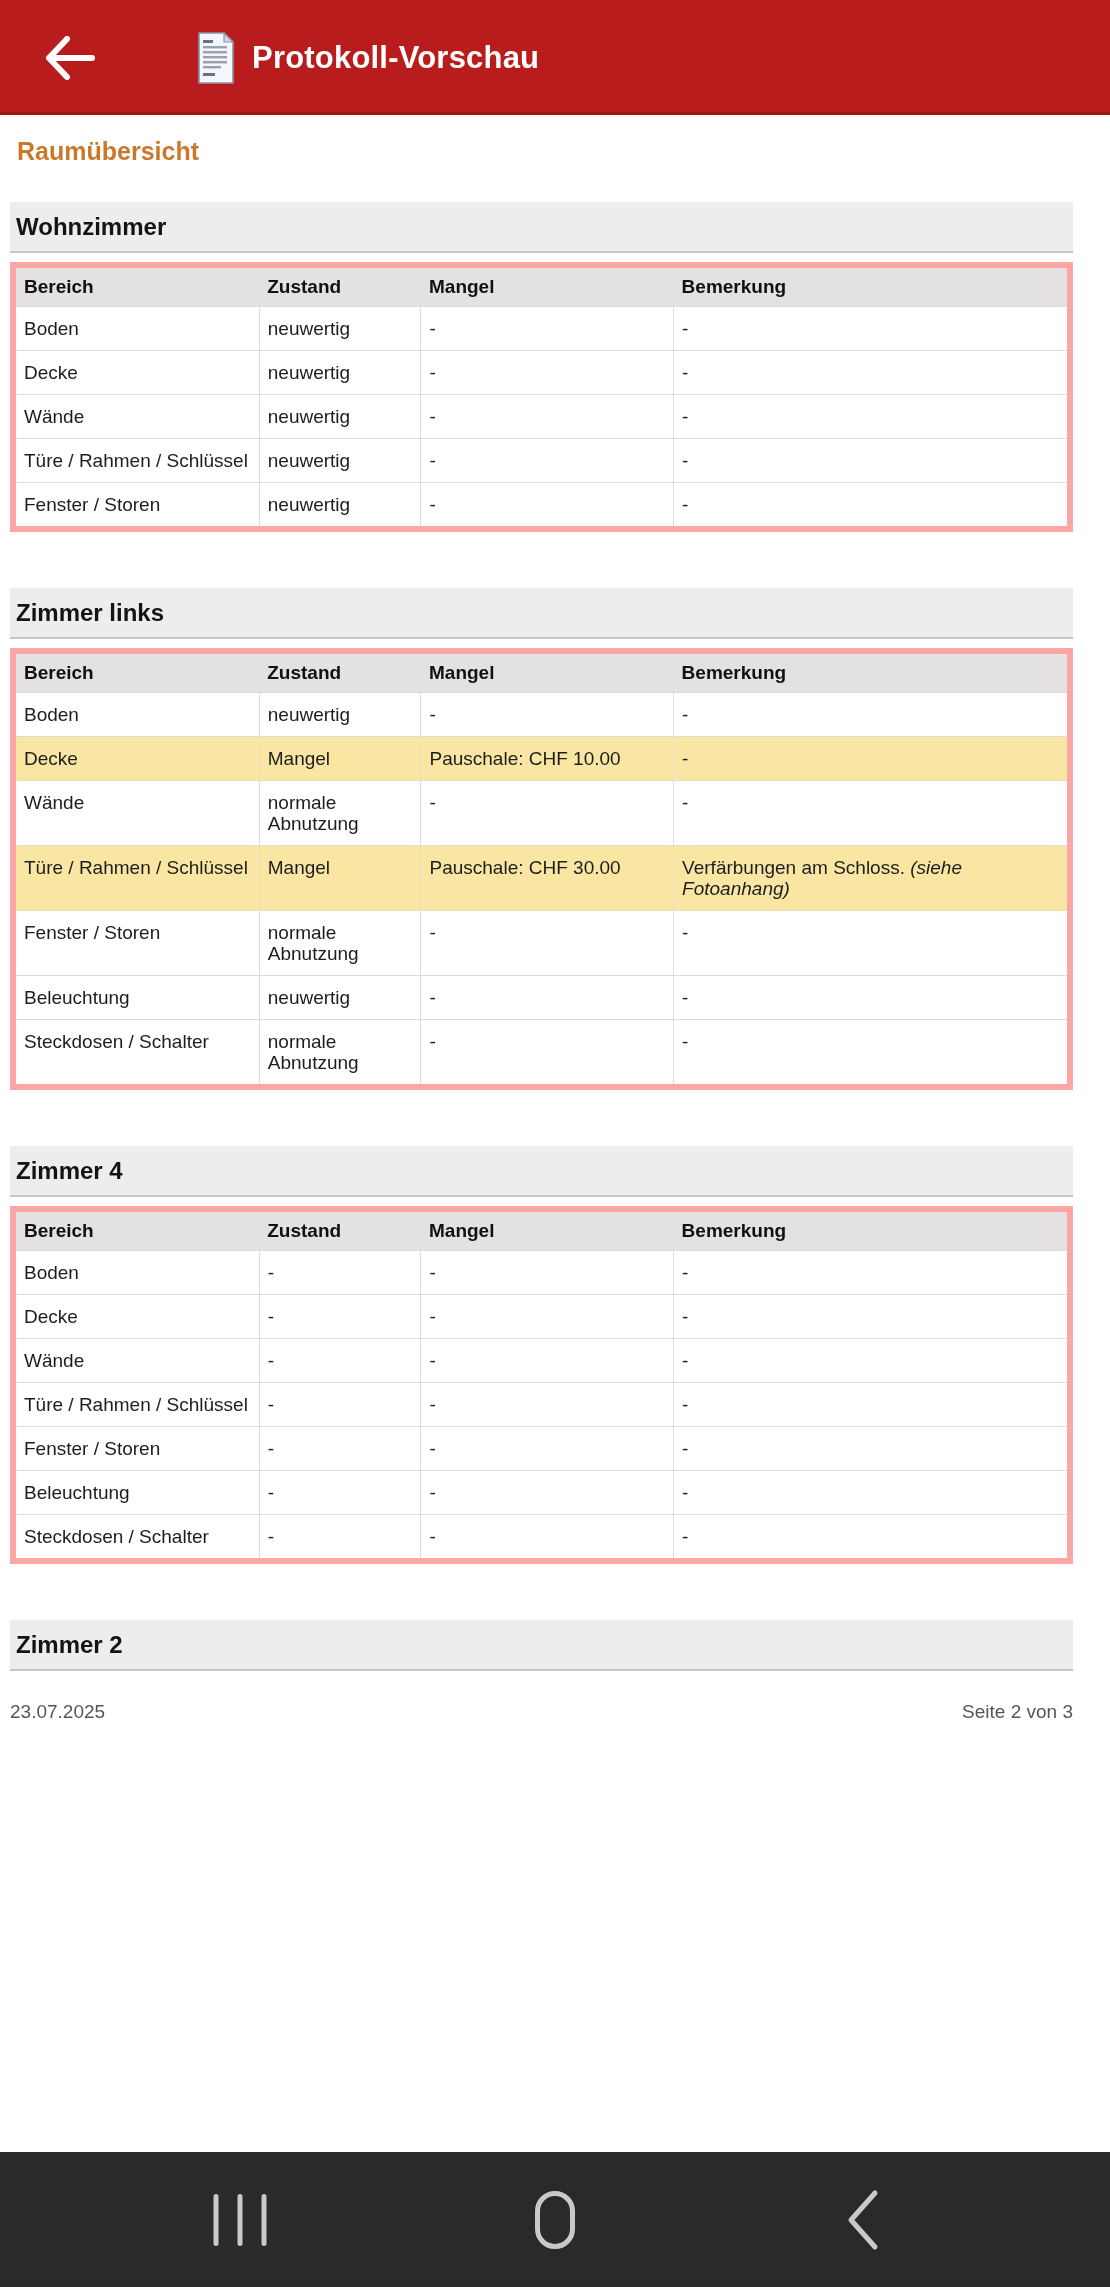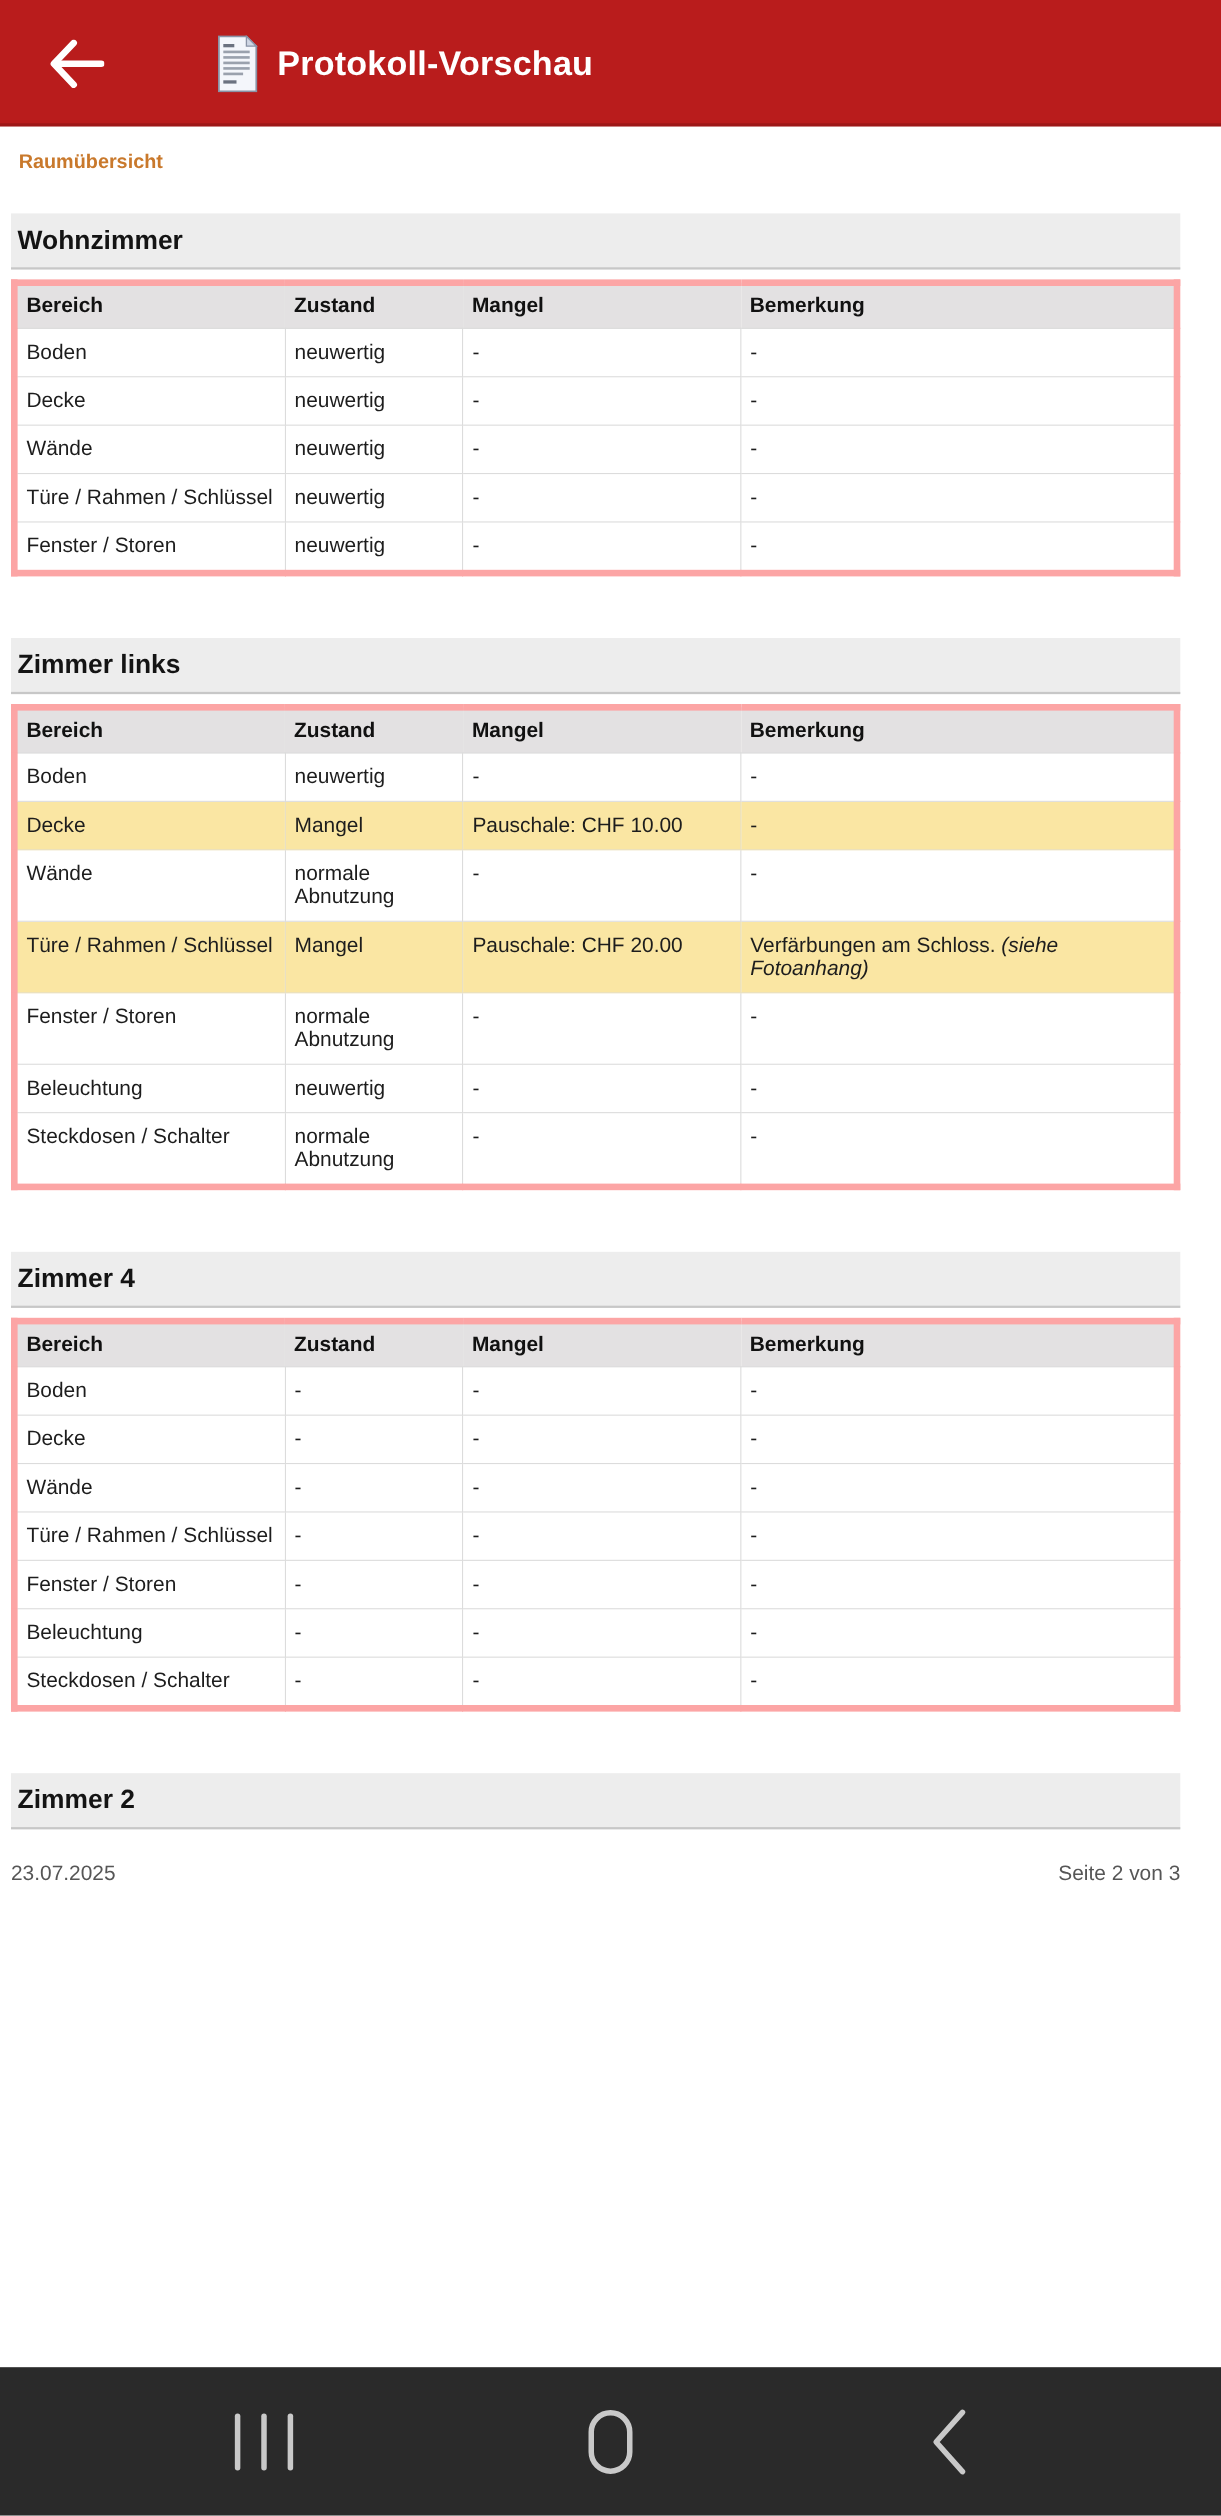--- a/index.html
+++ b/index.html
@@ -20,21 +20,21 @@
     cursor:pointer;
   }
   .doc-ico { margin-left:96px; width:40px; height:52px; display:flex; align-items:center; }
   .appbar-title {
     margin:0 0 0 16px; color:#ffffff; font-size:31px; font-weight:bold; letter-spacing:0.2px;
   }
 
   
   .doc { padding:0 37px 0 10px; }
   .doc-heading {
-    margin:22px 0 0 7px; font-size:18px; font-weight:bold; color:#c9792c;
+    margin:22px 0 0 7px; font-size:25px; font-weight:bold; color:#c9792c;
   }
   .section-band {
     margin-top:56px; height:49px; background:#ededed; border-bottom:2px solid #c7c7c7;
     display:flex; align-items:center; padding-left:6px;
     font-size:24px; font-weight:bold; color:#141414;
   }
   .room-section:first-child .section-band { margin-top:36px; }
 
   table.room-table {
     width:100%; border-collapse:collapse; margin-top:9px;
@@ -195,21 +195,21 @@
             </tr>
             <tr>
               <td>Wände</td>
               <td>normale Abnutzung</td>
               <td>-</td>
               <td>-</td>
             </tr>
             <tr class="hl">
               <td>Türe / Rahmen / Schlüssel</td>
               <td>Mangel</td>
-              <td>Pauschale: CHF 20.00</td>
+              <td>Pauschale: CHF 30.00</td>
               <td>Verfärbungen am Schloss. <span class="note">(siehe Fotoanhang)</span></td>
             </tr>
             <tr>
               <td>Fenster / Storen</td>
               <td>normale Abnutzung</td>
               <td>-</td>
               <td>-</td>
             </tr>
             <tr>
               <td>Beleuchtung</td>

